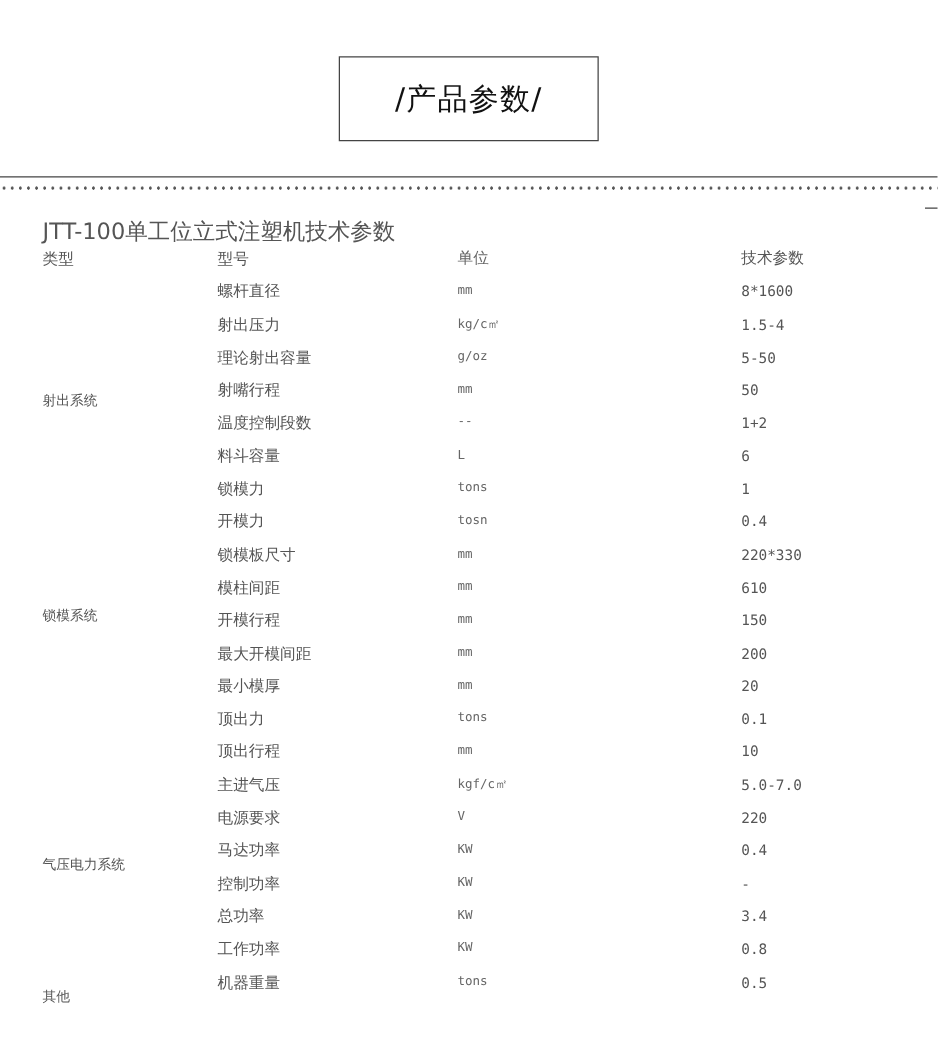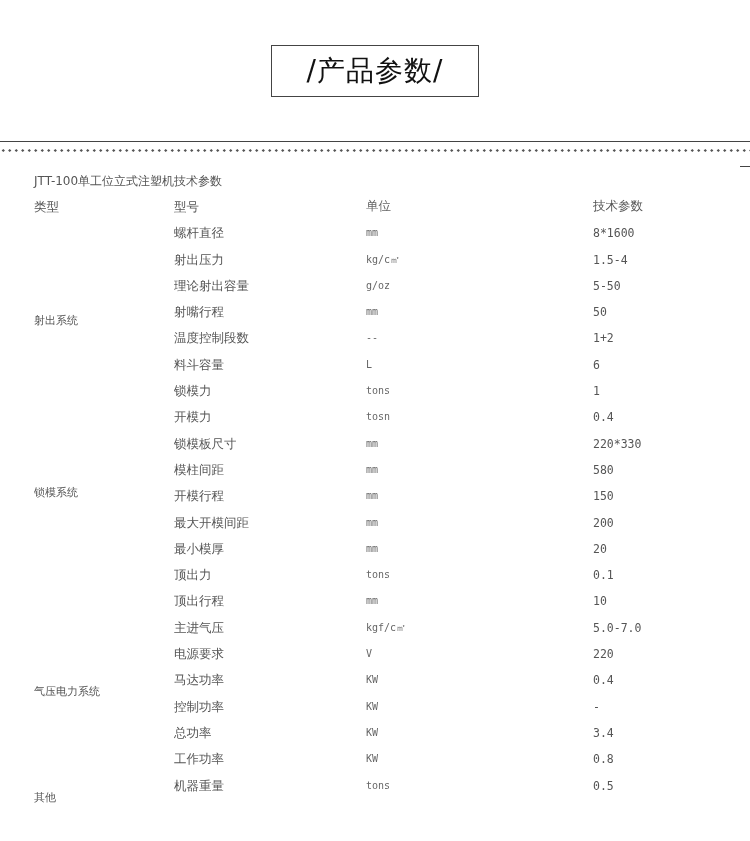--- a/index.html
+++ b/index.html
@@ -2,41 +2,41 @@
 <html><head>
   <meta charset="utf-8">
   <style>
     html, body { margin: 0; padding: 0; background: #ffffff; }
     body {
       width: 750px; height: 841px; position: relative; overflow: hidden;
       font-family: "DejaVu Sans", "Liberation Sans", sans-serif;
       color: #555555;
     }
     .title-box {
-      position: absolute; left: 271px; top: 45px; width: 208px; height: 52px;
+      position: absolute; left: 271px; top: 45px; width: 208px; height: 68px;
       border: 1.5px solid #444444; box-sizing: border-box;
       display: flex; align-items: center; justify-content: center;
-      font-size: 28px; color: #111111; letter-spacing: 1px;
+      font-size: 24px; color: #111111; letter-spacing: 1px;
       font-family: "DejaVu Sans", sans-serif;
     }
     .rule-solid {
       position: absolute; left: 0; top: 141px; width: 750px; height: 0;
       border-top: 1.5px solid #444444;
     }
     .rule-dotted {
       position: absolute; left: 0; top: 149px; width: 750px; height: 3px;
       background-image: radial-gradient(circle, #555555 1.1px, transparent 1.4px);
       background-size: 6.5px 3px; background-repeat: repeat-x;
     }
     .corner-dash {
       position: absolute; left: 740px; top: 166px; width: 10px; height: 0;
       border-top: 1.5px solid #444444;
     }
     .subtitle {
-      position: absolute; left: 34px; top: 173px; font-size: 12px; color: #555555;
+      position: absolute; left: 34px; top: 173px; font-size: 18px; color: #555555;
       white-space: nowrap;
     }
     .table { position: absolute; left: 0; top: 194px; width: 750px; }
     .row { position: relative; height: 26.3px; }
     .cell {
       position: absolute; top: 0; height: 26.3px; line-height: 26.3px;
       white-space: nowrap; font-size: 12.5px; color: #555555;
     }
     .c-type { left: 34px; }
     .c-name { left: 174px; }
@@ -107,21 +107,21 @@
         <span class="cell c-val">0.4</span>
       </div>
     <div class="row">
         <span class="cell c-name">锁模板尺寸</span>
         <span class="cell c-unit">mm</span>
         <span class="cell c-val">220*330</span>
       </div>
     <div class="row">
         <span class="cell c-name">模柱间距</span>
         <span class="cell c-unit">mm</span>
-        <span class="cell c-val">580</span>
+        <span class="cell c-val">610</span>
       </div>
     <div class="row">
         <span class="cell c-name">开模行程</span>
         <span class="cell c-unit">mm</span>
         <span class="cell c-val">150</span>
       </div>
     <div class="row">
         <span class="cell c-name">最大开模间距</span>
         <span class="cell c-unit">mm</span>
         <span class="cell c-val">200</span>

